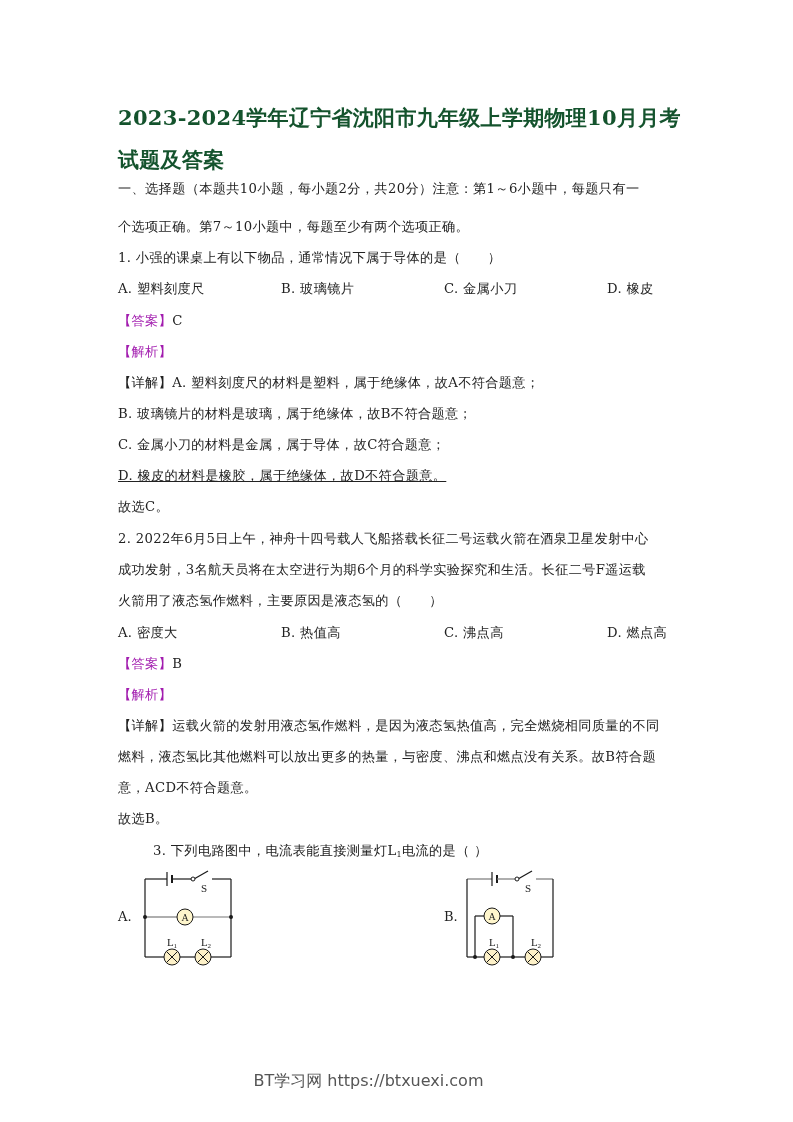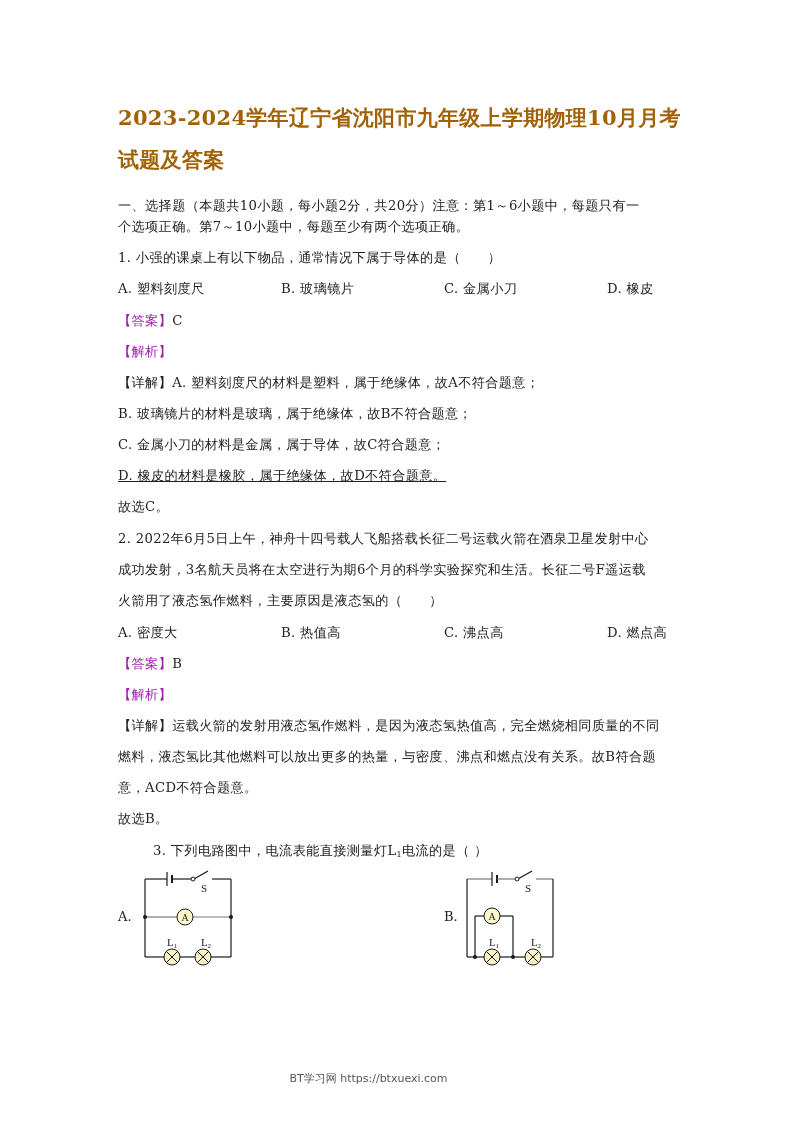--- a/index.html
+++ b/index.html
@@ -1,39 +1,39 @@
 <!DOCTYPE html>
 <html><head>
 <meta charset="utf-8">
 <style>
   html, body { margin: 0; padding: 0; background: #ffffff; }
   body { width: 793px; height: 1122px; position: relative; overflow: hidden;
          font-family: "DejaVu Serif", "Liberation Serif", serif; color: #1a1a1a; }
   .page { position: absolute; left: 0; top: 0; width: 793px; height: 1122px; }
-  .title { position: absolute; left: 118px; font-size: 21px; font-weight: bold; color: #a16207;
+  .title { position: absolute; left: 118px; font-size: 21px; font-weight: bold; color: #14532d;
            letter-spacing: 0.3px; white-space: nowrap; }
   .line { position: absolute; left: 118px; font-size: 13.2px; white-space: nowrap; color: #222;
           letter-spacing: 0.35px; }
   .opt { position: absolute; font-size: 13.2px; white-space: nowrap; color: #222; letter-spacing: 0.35px; }
   .tag { color: #a21caf; }
   .circuit { position: absolute; }
   .circuit-label { position: absolute; font-size: 13px; color: #222; }
   .footer { position: absolute; top: 1071px; left: 0; width: 737px; text-align: center;
-            font-family: "DejaVu Sans", "Liberation Sans", sans-serif; font-size: 11px; color: #555; }
+            font-family: "DejaVu Sans", "Liberation Sans", sans-serif; font-size: 16px; color: #555; }
   sub { font-size: 8px; vertical-align: -2px; }
 </style>
 </head>
 <body>
 
 <div class="page">
 
   <div class="title" style="top:104px;">2023-2024学年辽宁省沈阳市九年级上学期物理10月月考</div>
   <div class="title" style="top:146px;">试题及答案</div>
 
-  <div class="line" style="top:197px;text-align:center;">一、选择题（本题共10小题，每小题2分，共20分）注意：第1～6小题中，每题只有一</div>
+  <div class="line" style="top:180px;text-align:center;">一、选择题（本题共10小题，每小题2分，共20分）注意：第1～6小题中，每题只有一</div>
   <div class="line" style="top:218px;">个选项正确。第7～10小题中，每题至少有两个选项正确。</div>
 
   <div class="line" style="top:249px;">1. 小强的课桌上有以下物品，通常情况下属于导体的是（　　）</div>
   <div class="opt" style="top:280px; left:118px;">A. 塑料刻度尺</div>
   <div class="opt" style="top:280px; left:281px;">B. 玻璃镜片</div>
   <div class="opt" style="top:280px; left:444px;">C. 金属小刀</div>
   <div class="opt" style="top:280px; left:607px;">D. 橡皮</div>
 
   <div class="line" style="top:312px;">
     <span class="tag">【答案】</span><span>C</span>

